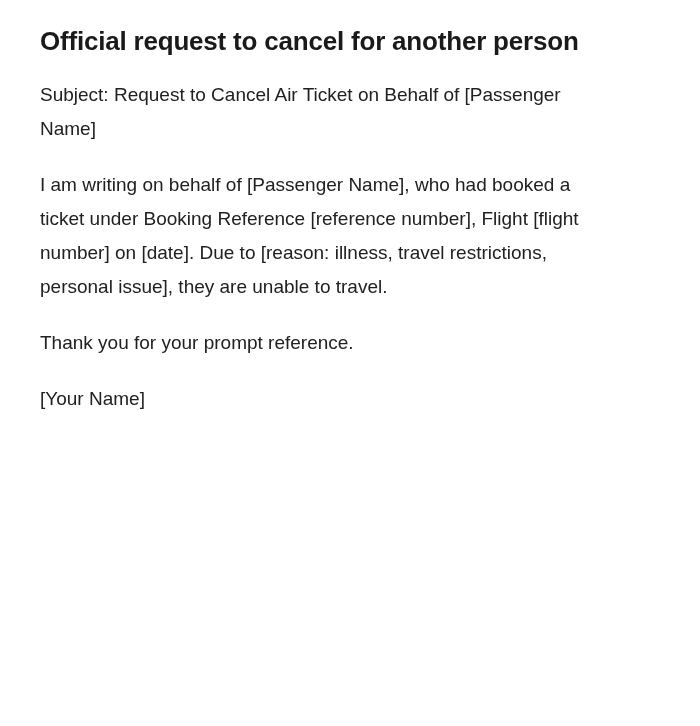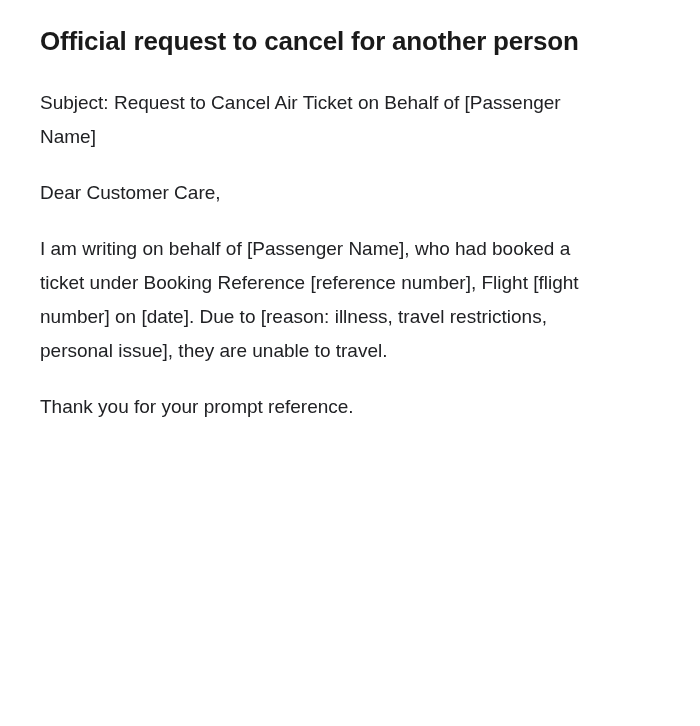--- a/index.html
+++ b/index.html
@@ -33,21 +33,21 @@
     letter-spacing: -0.2px;
     color: #1a1a1a;
   }
 
   .body-block {
     margin: 0;
     padding-top: 20px;
   }
 
   .para {
-    margin: 8px 0 22px 0;
+    margin: 0 0 22px 0;
     font-size: 19px;
     line-height: 34px;
     font-weight: 400;
     color: #202124;
     max-width: 600px;
     word-wrap: break-word;
   }
 
   .para:last-child {
     margin-bottom: 0;
@@ -57,23 +57,23 @@
 <body>
 
 <div class="page">
 
   <h1 class="doc-title">Official request to cancel for another person</h1>
 
   <div class="body-block">
 
     <p class="para">Subject: Request to Cancel Air Ticket on Behalf of [Passenger Name]</p>
 
-    <p class="para">Dear Customer Care,</p>
 
     <p class="para">I am writing on behalf of [Passenger Name], who had booked a ticket under Booking Reference [reference number], Flight [flight number] on [date]. Due to [reason: illness, travel restrictions, personal issue], they are unable to travel.</p>
 
 
     <p class="para">Thank you for your prompt reference.</p>
 
 
+    <p class="para">[Your Name]</p>
 
   </div>
 </div>
 
 </body></html>

